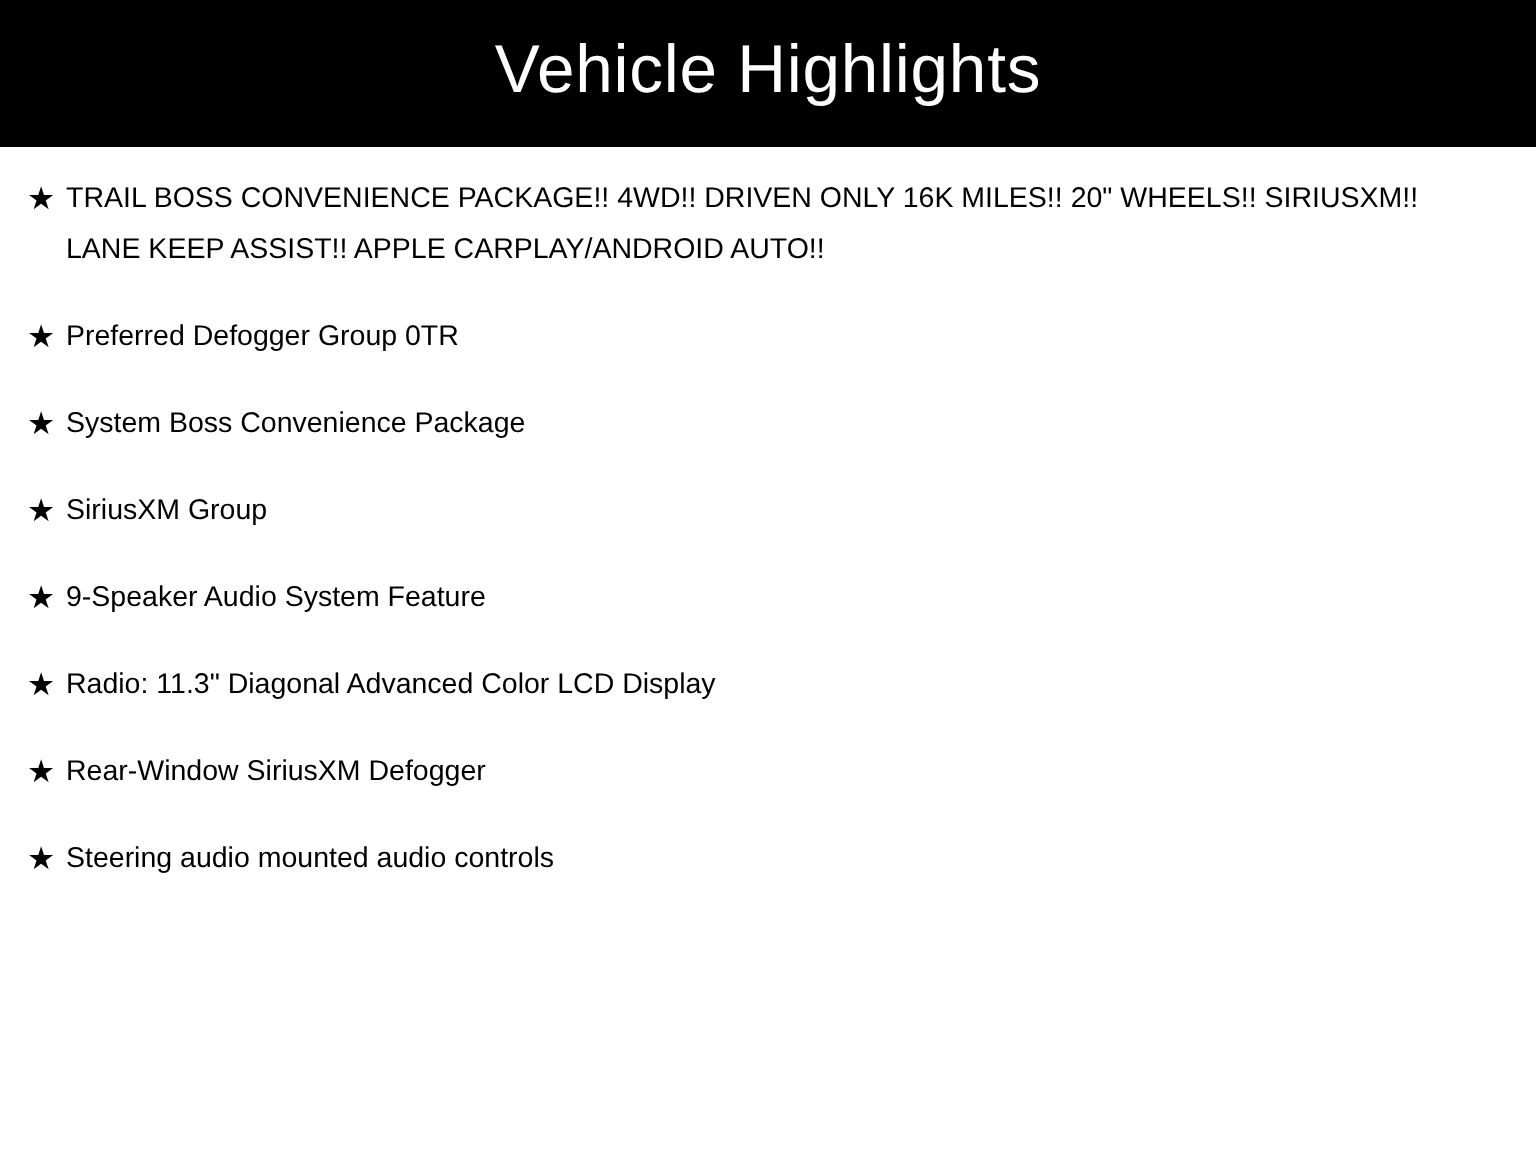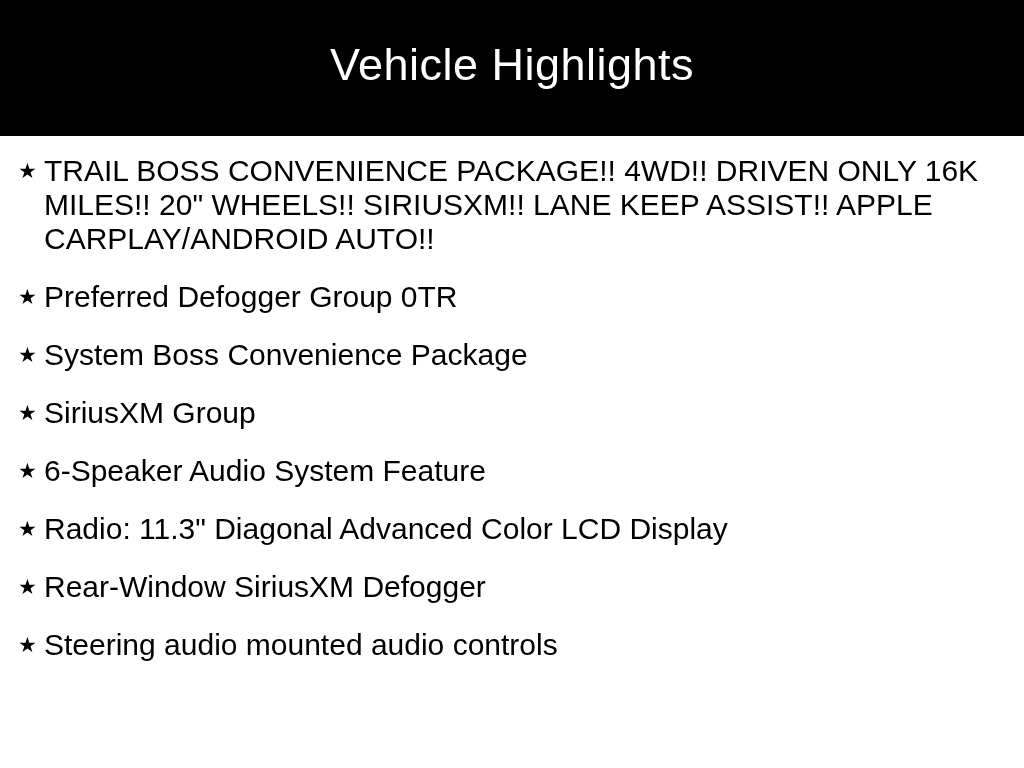--- a/index.html
+++ b/index.html
@@ -14,21 +14,21 @@
     overflow: hidden;
   }
   .page {
     width: 1024px;
     height: 768px;
     position: relative;
     background: #ffffff;
   }
   .header-bar {
     width: 100%;
-    height: 136px;
+    height: 98px;
     background: #000000;
     display: flex;
     align-items: center;
     justify-content: center;
     box-sizing: border-box;
   }
   .header-title {
     color: #ffffff;
     font-size: 45px;
     font-weight: normal;
@@ -54,21 +54,21 @@
     color: #000000;
     font-size: 21px;
     line-height: 34px;
     text-align: left;
     padding-left: 4px;
     box-sizing: border-box;
   }
   .highlight-text {
     flex: 1 1 auto;
     color: #000000;
-    font-size: 30px;
+    font-size: 19px;
     line-height: 34px;
     max-width: 945px;
   }
 </style>
 </head>
 <body>
 
 <div class="page">
 
   <div class="header-bar">
@@ -92,21 +92,21 @@
       <span class="highlight-text">System Boss Convenience Package</span>
     </li>
 
     <li class="highlight-item">
       <span class="star-icon">★</span>
       <span class="highlight-text">SiriusXM Group</span>
     </li>
 
     <li class="highlight-item">
       <span class="star-icon">★</span>
-      <span class="highlight-text">6-Speaker Audio System Feature</span>
+      <span class="highlight-text">9-Speaker Audio System Feature</span>
     </li>
 
     <li class="highlight-item">
       <span class="star-icon">★</span>
       <span class="highlight-text">Radio: 11.3" Diagonal Advanced Color LCD Display</span>
     </li>
 
     <li class="highlight-item">
       <span class="star-icon">★</span>
       <span class="highlight-text">Rear-Window SiriusXM Defogger</span>

